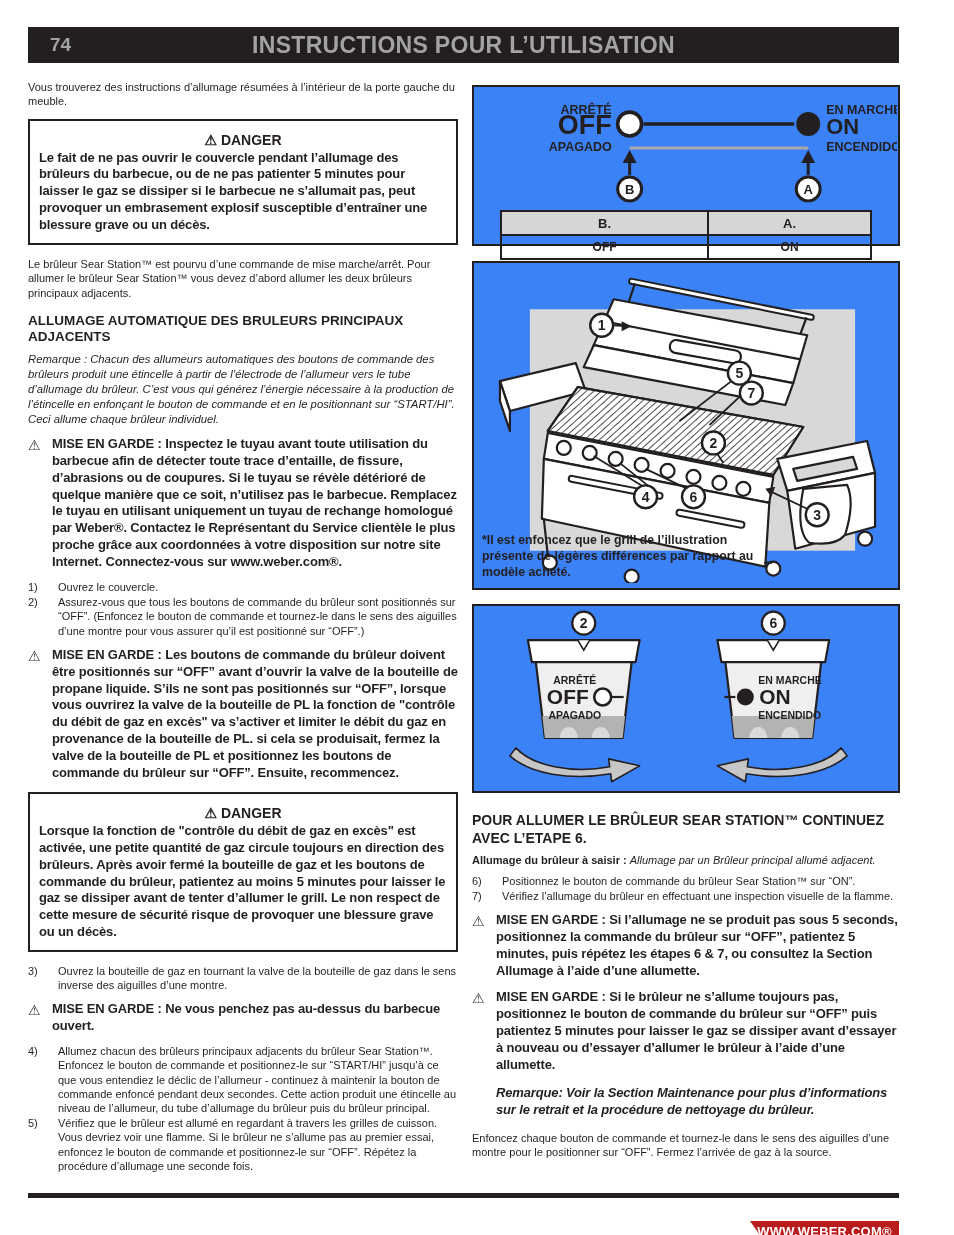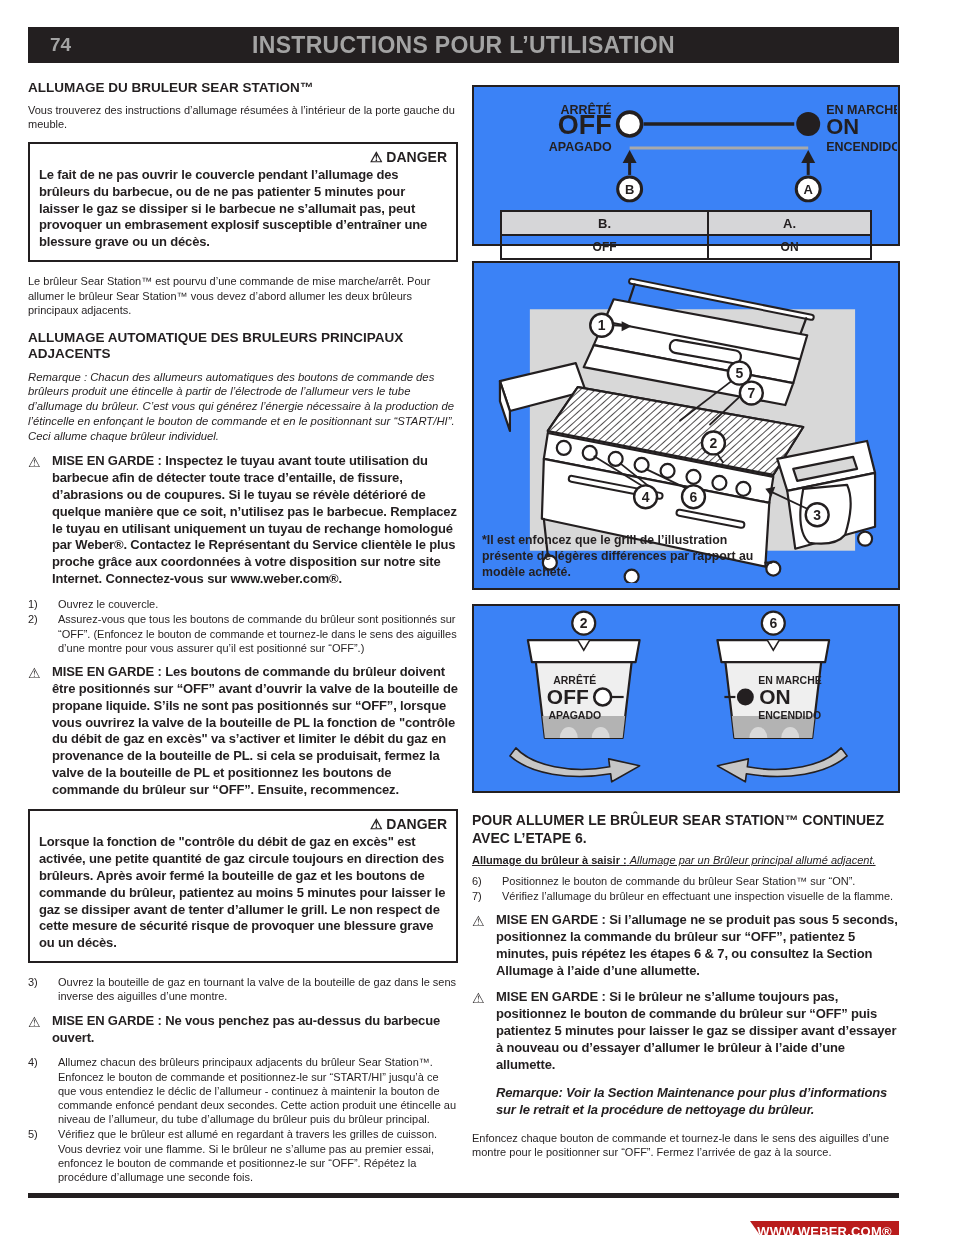--- a/index.html
+++ b/index.html
@@ -12,42 +12,42 @@
   .doc-title{width:100%;text-align:center;font-size:23px;font-weight:bold;letter-spacing:.3px;margin:0;}
   
   .col{position:absolute;}
   .col.left{left:28px;top:80px;width:430px;}
   .col.right{left:472px;top:85px;width:428px;}
   .sec-h{font-size:13.5px;font-weight:bold;margin:13px 0 6px;line-height:1.2;}
   .col.left > :first-child{margin-top:0;}
   .body-p{font-size:11px;line-height:1.3;margin:7px 0;}
   .remark-p{font-size:11.3px;font-style:italic;line-height:1.32;margin:7px 0 9px;}
   .danger-box{border:2.5px solid #231f20;padding:3px 9px 9px;margin:10px 0 12px;}
-  .danger-title{text-align:right;font-weight:bold;font-size:14px;margin:2px 0 2px;}
+  .danger-title{text-align:center;font-weight:bold;font-size:14px;margin:8px 0 2px;}
   .danger-body{font-weight:bold;font-size:13px;letter-spacing:-.15px;line-height:1.3;margin:0;}
   .warning{display:flex;gap:7px;margin:9px 0;font-weight:bold;font-size:13px;
            letter-spacing:-.15px;line-height:1.3;}
   .warn-icon{flex:0 0 17px;font-size:14px;font-weight:normal;}
   .warn-text{margin:0;}
   .step{display:flex;margin:1px 0;font-size:11px;line-height:1.29;}
   .step-num{flex:0 0 30px;}
   .step-text{margin:0;flex:1;}
   
   .diag-box{border:2.5px solid #231f20;background:#3b82f6;position:relative;}
   .box-switch{height:161px;margin-bottom:15px;padding-top:6px;box-sizing:border-box;}
   .box-grill{height:325px;margin-bottom:14px;}
   .box-knobs{height:185px;margin-bottom:8px;}
   .switch-table{width:372px;margin:1px auto 0;border-collapse:collapse;}
   .switch-table th,.switch-table td{border:2px solid #231f20;text-align:center;height:20px;}
   .switch-table th{background:#d6d6d8;font-size:13px;font-weight:bold;}
   .switch-table td{font-size:12px;font-weight:bold;}
   .grill-caption{position:absolute;left:8px;bottom:7px;width:296px;font-weight:bold;
                  font-size:12.3px;line-height:1.3;margin:0;}
   .sear-h{font-size:14px;font-weight:bold;line-height:1.25;margin:19px 0 7px;}
-  .saisir{font-size:11px;margin:5px 0 8px;text-decoration:underline;}
+  .saisir{font-size:11px;margin:5px 0 8px;}
   .remark-bold{font-weight:bold;font-style:italic;font-size:13px;letter-spacing:-.15px;
                line-height:1.3;margin:12px 0 12px 24px;}
   .eteindre-h{font-size:13.5px;font-weight:bold;margin:12px 0 3px;}
   
   .footline{position:absolute;left:28px;top:1193px;width:871px;height:5px;background:#231f20;}
   .webbox{position:absolute;left:750px;top:1193px;width:149px;height:20px;background:#b91c1c;
           color:#fff;clip-path:polygon(0 0,100% 0,100% 100%,14px 100%);
           display:flex;align-items:center;justify-content:center;
           font-weight:bold;font-size:13px;letter-spacing:.2px;margin-top:28px;}
   svg text{font-family:"Liberation Sans",sans-serif;fill:#231f20;}
@@ -56,21 +56,20 @@
 <body>
 
 <div class="page">
 
   <header class="topbar">
     <span class="pagenum">74</span>
     <h1 class="doc-title">INSTRUCTIONS POUR L’UTILISATION</h1>
   </header>
 
   <div class="col left">
-    <h2 class="sec-h">ALLUMAGE DU BRULEUR SEAR STATION™</h2>
     <p class="body-p">Vous trouverez des instructions d’allumage résumées à l’intérieur de la porte gauche du meuble.</p>
 
     <div class="danger-box">
       <p class="danger-title">
         <span>⚠</span>
         <span>DANGER</span>
       </p>
       <p class="danger-body">Le fait de ne pas ouvrir le couvercle pendant l’allumage des brûleurs du barbecue, ou de ne pas patienter 5 minutes pour laisser le gaz se dissiper si le barbecue ne s’allumait pas, peut provoquer un embrasement explosif susceptible d’entraîner une blessure grave ou un décès.</p>
     </div>
 

